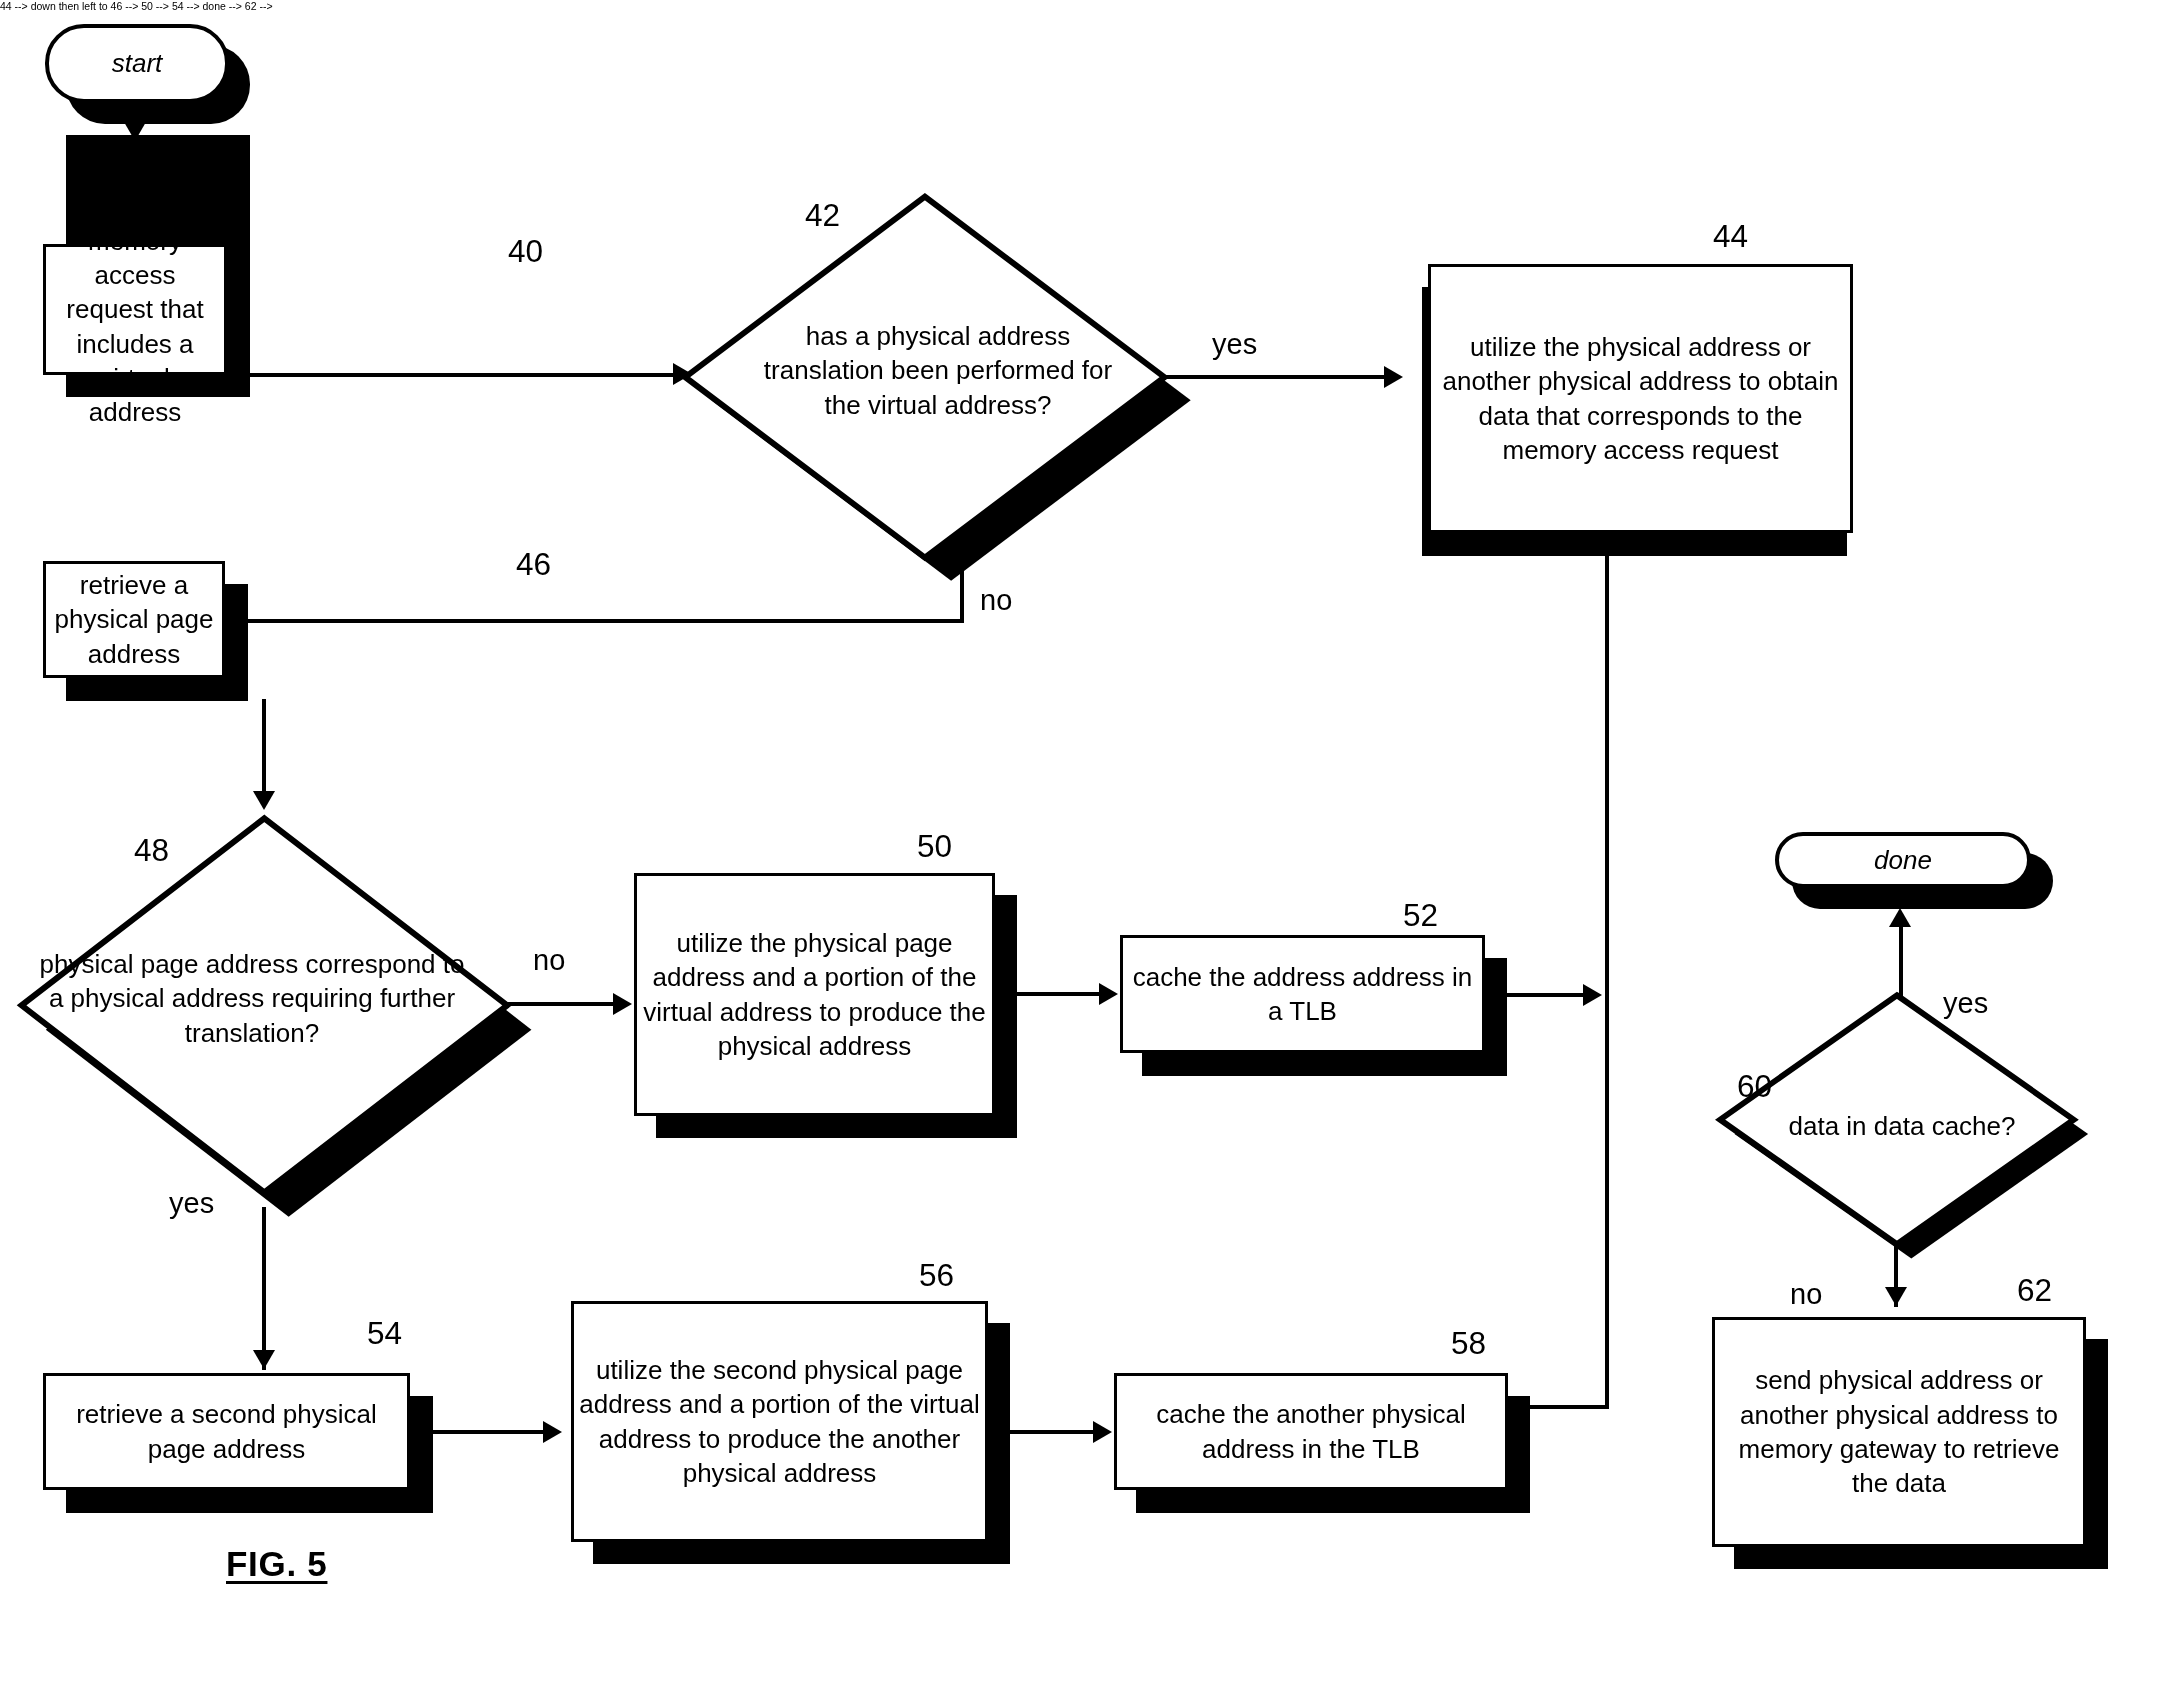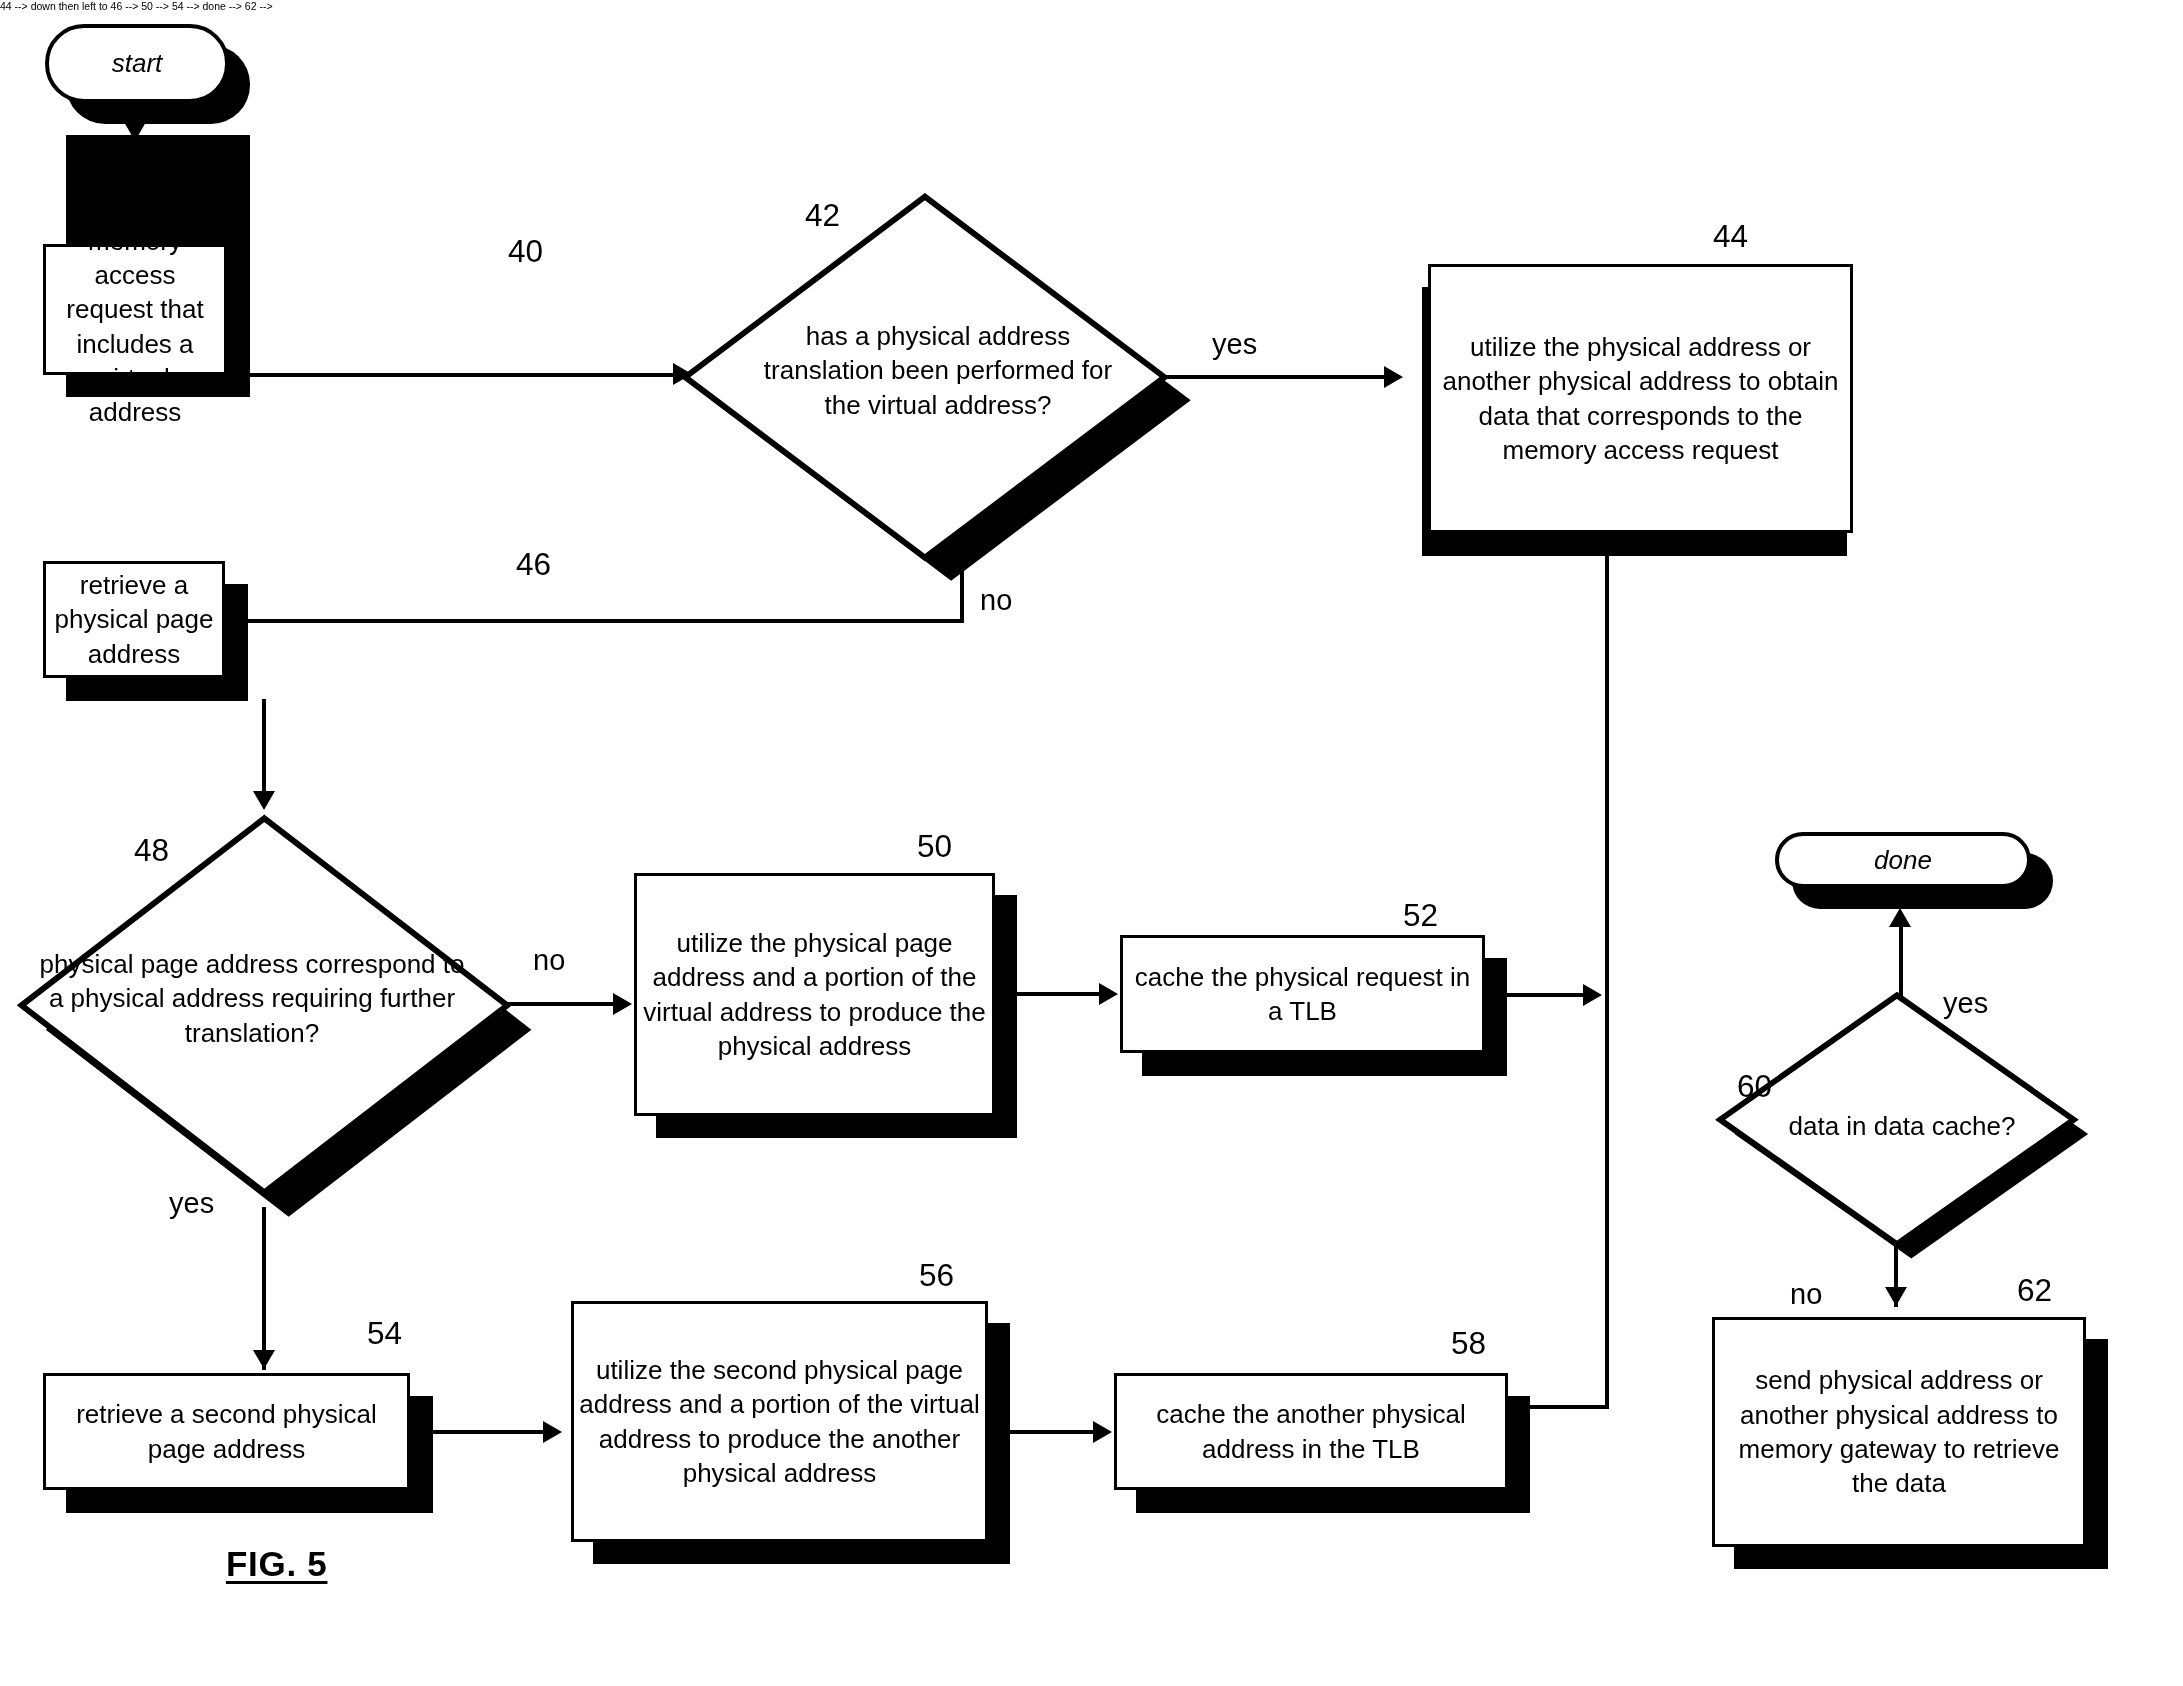--- a/index.html
+++ b/index.html
@@ -219,21 +219,21 @@
   </div>
   <div class="ref" style="left:917px; top:828px;">50</div>
 
   
   <div class="hline" style="left:994px; top:992px; width:118px;"></div>
   <div class="arrow-r" style="left:1099px; top:983px;"></div>
 
   
   <div class="shadow" style="left:1142px; top:958px; width:365px; height:118px;"></div>
   <div class="proc" style="left:1120px; top:935px; width:365px; height:118px;">
-    <span class="proc-text">cache the physical request in a TLB</span>
+    <span class="proc-text">cache the address address in a TLB</span>
   </div>
   <div class="ref" style="left:1403px; top:897px;">52</div>
 
   
   <div class="hline" style="left:1506px; top:993px; width:92px;"></div>
   <div class="arrow-r" style="left:1583px; top:984px;"></div>
 
   
   <div class="shadow" style="left:66px; top:1396px; width:367px; height:117px;"></div>
   <div class="proc" style="left:43px; top:1373px; width:367px; height:117px;">

